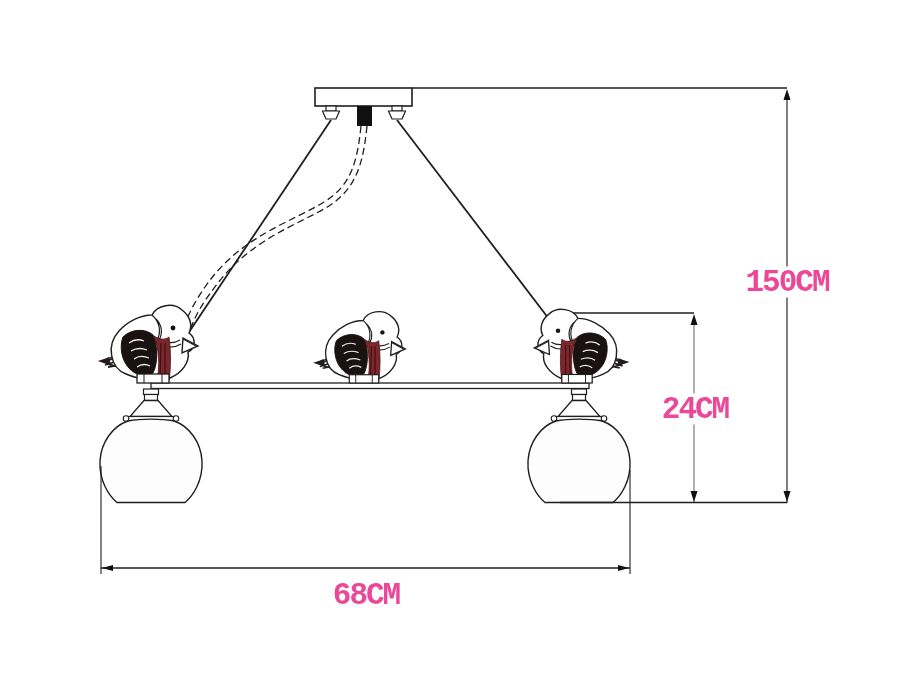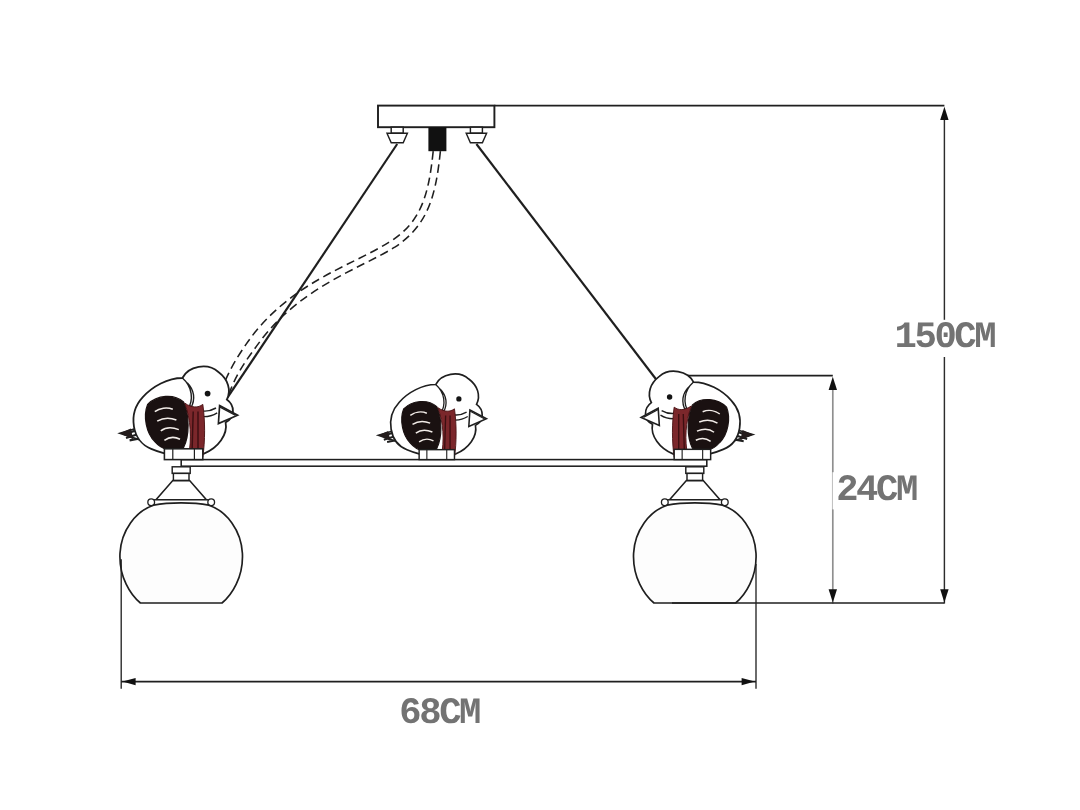--- a/index.html
+++ b/index.html
@@ -9,21 +9,21 @@
     background:#ffffff;
     overflow:hidden;
     font-family:"Liberation Mono","DejaVu Sans Mono",monospace;
   }
   #lineart{position:absolute;left:0;top:0;}
   .dim-label{
     position:absolute;
     font-weight:bold;
     font-size:31px;
     letter-spacing:-2px;
-    color:#737373;
+    color:#ec4899;
     background:#ffffff;
     padding:0 3px;
     line-height:1.0;
     white-space:nowrap;
     transform:translate(-50%,-50%);
     z-index:3;
   }
 </style>
 </head>
 <body>
@@ -143,17 +143,17 @@
   <g transform="translate(364,383) scale(0.92)">
     <use href="#bird"></use>
   </g>
   <g transform="translate(577,383) scale(-0.95,0.95)">
     <use href="#bird"></use>
   </g>
 </svg>
 
 <div class="dim-label" style="left:787px;top:282px;">150CM</div>
 
-<div class="dim-label" style="left:730px;top:409px;">24CM</div>
+<div class="dim-label" style="left:695px;top:409px;">24CM</div>
 
 <div class="dim-label" style="left:366px;top:595px;">68CM</div>
 
 </div>
 
 </body></html>

